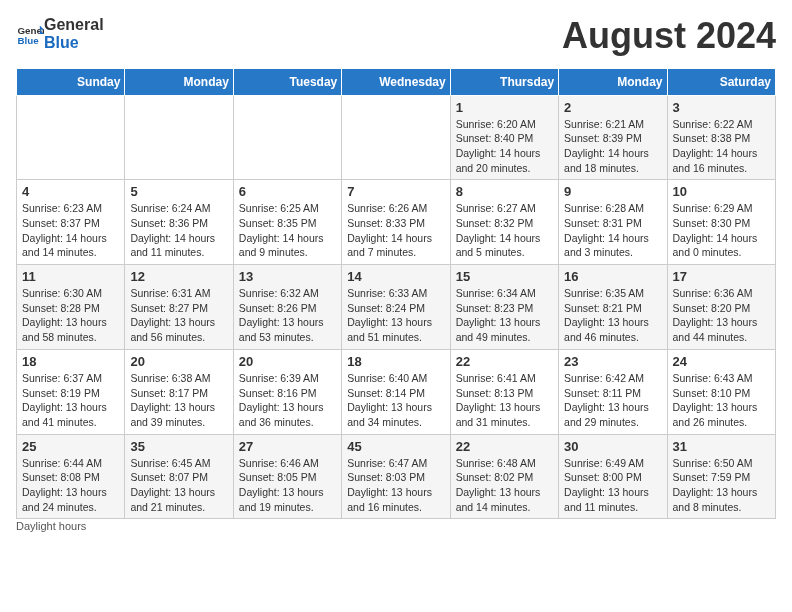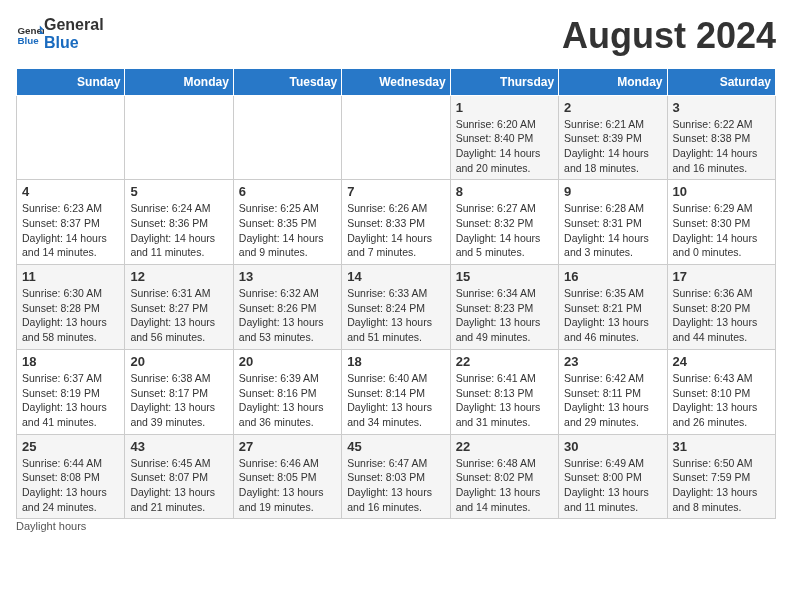--- a/index.html
+++ b/index.html
@@ -228,21 +228,21 @@
           <span class="day-number">24</span>
           <div class="day-info">Sunrise: 6:43 AM<br>Sunset: 8:10 PM<br>Daylight: 13 hours and 26 minutes.</div>
         </td>
       </tr>
       <tr>
         <td>
           <span class="day-number">25</span>
           <div class="day-info">Sunrise: 6:44 AM<br>Sunset: 8:08 PM<br>Daylight: 13 hours and 24 minutes.</div>
         </td>
         <td>
-          <span class="day-number">43</span>
+          <span class="day-number">35</span>
           <div class="day-info">Sunrise: 6:45 AM<br>Sunset: 8:07 PM<br>Daylight: 13 hours and 21 minutes.</div>
         </td>
         <td>
           <span class="day-number">27</span>
           <div class="day-info">Sunrise: 6:46 AM<br>Sunset: 8:05 PM<br>Daylight: 13 hours and 19 minutes.</div>
         </td>
         <td>
           <span class="day-number">45</span>
           <div class="day-info">Sunrise: 6:47 AM<br>Sunset: 8:03 PM<br>Daylight: 13 hours and 16 minutes.</div>
         </td>

